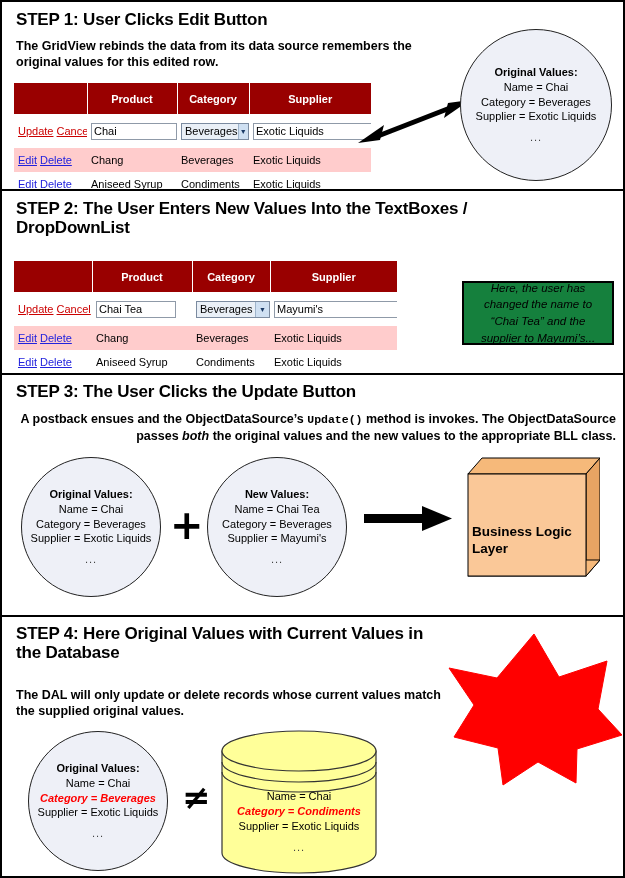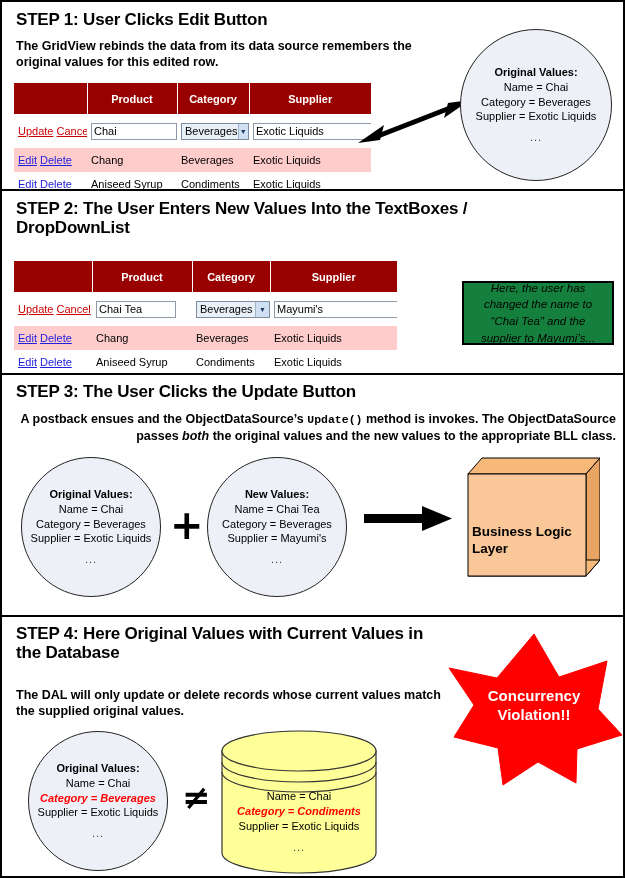--- a/index.html
+++ b/index.html
@@ -333,21 +333,17 @@
         <span class="hl">Category = Condiments</span><br>
         <span>Supplier = Exotic Liquids</span>
         <span class="dots">...</span>
       </div>
     </div>
 
     <div style="position:absolute;left:444px;top:14px;width:176px;height:155px;">
       <svg width="176" height="155" viewBox="0 0 176 155">
         <polygon fill="#ff0000" stroke="#ff0000" stroke-width="1" points="88,3 113,46 161,30 152,78 176,104 131,118 130,152 92,131 57,154 52,117 8,106 28,74 3,37 51,47"></polygon>
       </svg>
-      <div class="star-text">
-        <span>Concurrency</span><br>
-        <span>Violation!!</span>
-      </div>
     </div>
 
   </div>
 
 </div>
 
 </body></html>

